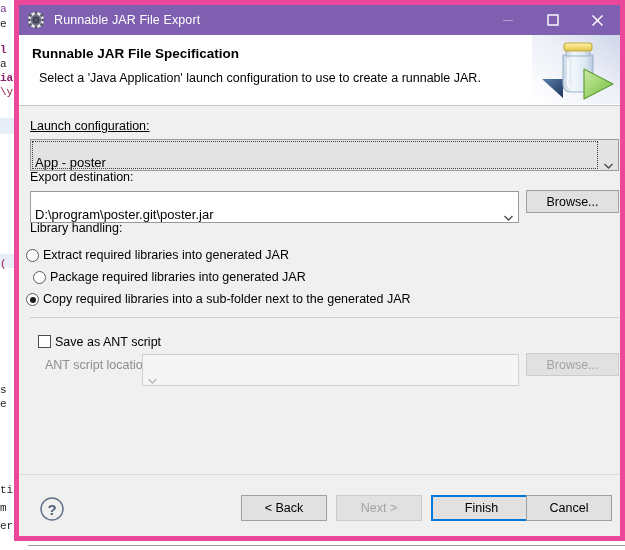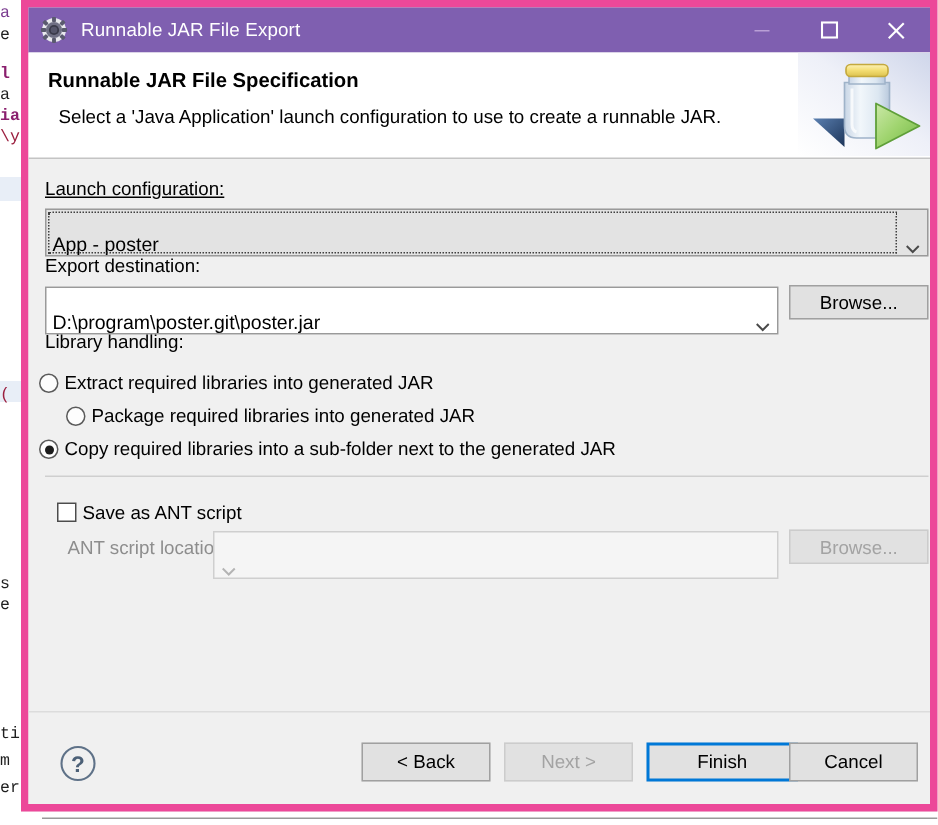--- a/index.html
+++ b/index.html
@@ -437,21 +437,21 @@
     </div>
 
     <div class="field-label" style="left:11px; top:115px;">
       <span>Library handling:</span>
     </div>
 
     <div class="radio-row" style="left:7px; top:139px;">
       <span class="radio-mark"></span>
       <span>Extract required libraries into generated JAR</span>
     </div>
-    <div class="radio-row" style="left:25px; top:161px;">
+    <div class="radio-row" style="left:14px; top:161px;">
       <span class="radio-mark"></span>
       <span>Package required libraries into generated JAR</span>
     </div>
     <div class="radio-row" style="left:7px; top:183px;">
       <span class="radio-mark checked"></span>
       <span>Copy required libraries into a sub-folder next to the generated JAR</span>
     </div>
 
     <div class="hsep" style="left:11px; top:211px; width:589px;"></div>
 

